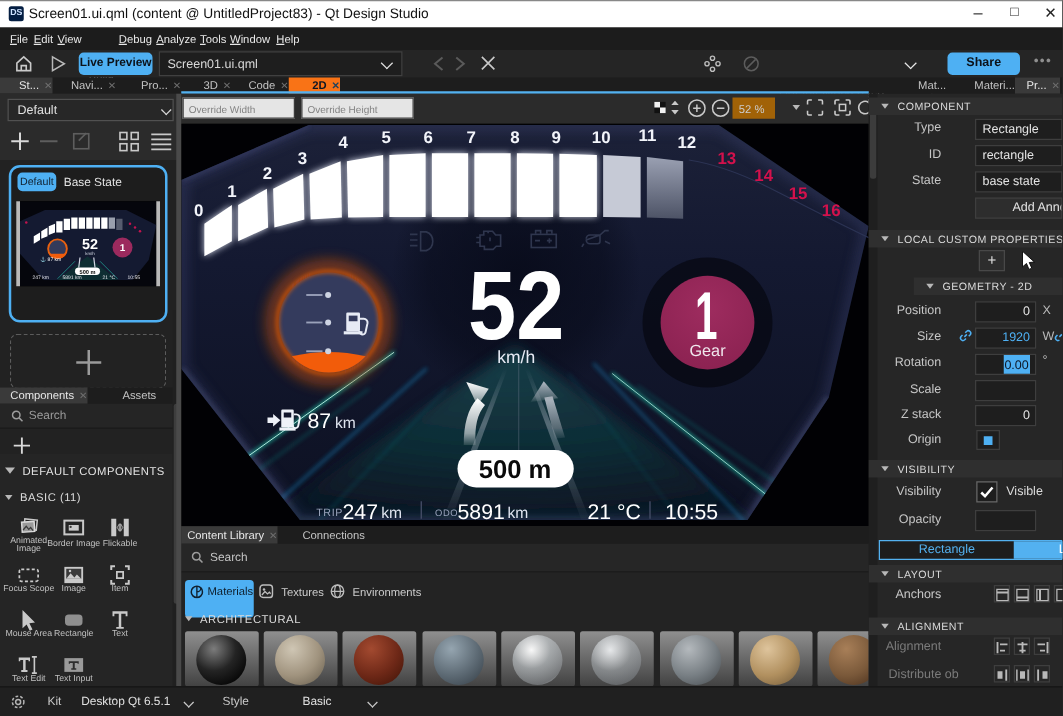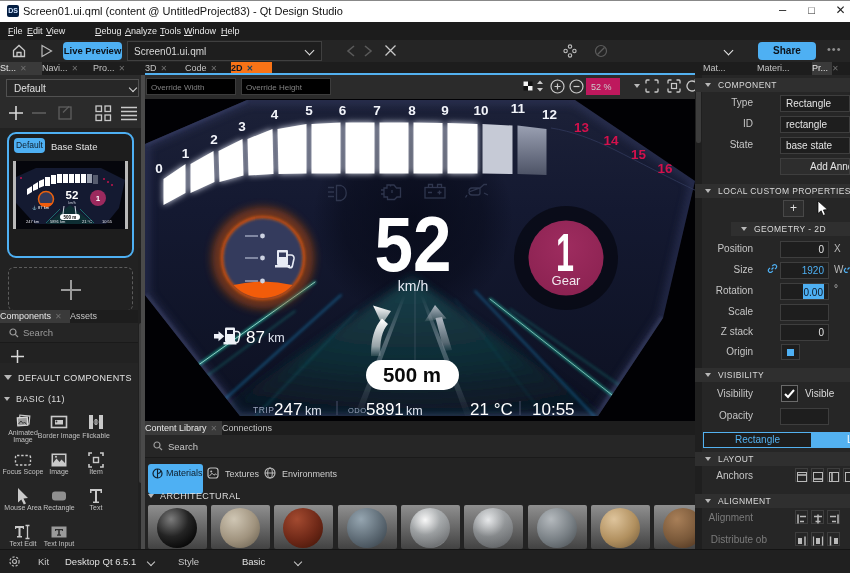--- a/index.html
+++ b/index.html
@@ -24,38 +24,38 @@
   #filecombo { left:127px; top:1px; width:195px; height:20px; background:#1e1e1e; border:1px solid #404040; }
   #filecombo span { position:absolute; left:6px; top:4px; font-size:10px; color:#d8d8d8; }
   #wscombo { left:615px; top:1px; width:131px; height:16px; background:#222; border:1px solid #404040;margin-top:24px; }
   #wscombo span { position:absolute; left:7px; top:4px; font-size:10px; color:#d8d8d8; }
   #sharebtn { left:758px; top:2px; width:58px; height:18px; background:#4eb0f3; border-radius:4px;
      color:#0c1219; font-size:10px; font-weight:bold; text-align:center; line-height:18px; }
   .chev { border:solid #d8d8d8; border-width:0 1.5px 1.5px 0; display:inline-block; padding:2.5px;
      transform:rotate(45deg); }
   
   #tabstrip { left:0; top:62px; width:850px; height:13px; background:#1d1d1d; }
-  .tab { position:absolute; top:0; height:13px; font-size:9px; color:#c4c4c4; text-align:left; line-height:13px; }
+  .tab { position:absolute; top:0; height:13px; font-size:9px; color:#c4c4c4; text-align:right; line-height:13px; }
   .tab .x { color:#6f6f6f; margin-left:4px; font-size:8px; }
   .tabsel { background:#3a3a3a; color:#e8e8e8; }
   #tab2d { background:#f97316; color:#0d1624; font-weight:bold; }
   #tab2d .x { color:#1d425e; }
   #blueline { left:145px; top:73px; width:550px; height:2px; background:#53b1f0; }
   
   #leftpanel  { left:0; top:75px; width:145px; height:474px; background:#252525; }
   #rightpanel { left:695px; top:75px; width:155px; height:474px; background:#262626; }
   #canvasbar  { left:145px; top:75px; width:550px; height:24px; background:#2b2b2b; overflow:hidden; }
   #canvas     { left:145px; top:99px; width:550px; height:322px; background:#000; }
   #bottompanel{ left:145px; top:421px; width:550px; height:128px; background:#232323; }
   
   #statusbar { left:0; top:549px; width:850px; height:24px; background:#202020; border-top:1px solid #141414; }
   #statusbar .st { position:absolute; top:6px; font-size:9.5px; color:#c9c9c9; }
   
   .combo { background:#272727; border:1px solid #515151; }
-  .ffield { background:#000000; border:1px solid #3c3c3c; }
+  .ffield { background:#e5e5e5; border:1px solid #3c3c3c; }
   .hdr { position:absolute; font-size:9.5px; color:#dcdcdc; letter-spacing:0.4px; }
   .tri { display:inline-block; width:0; height:0; border-left:4px solid transparent;
      border-right:4px solid transparent; border-top:5px solid #b8b8b8; margin-right:6px; vertical-align:1px; }
   .complbl { position:absolute; font-size:7px; color:#c0c0c0; text-align:center; width:46px; white-space:nowrap; }
   
   .rphdr { left:0; width:155px; height:14px; background:#2f2f2f; font-size:8.5px; white-space:nowrap; overflow:hidden; color:#dadada;
      letter-spacing:0.4px; line-height:14px; padding-left:10px; }
   .rphdr .tri { border-left-width:3.5px; border-right-width:3.5px; border-top-width:4.5px; margin-right:7px; }
   .rplbl { left:0; width:58px; text-align:right; font-size:10px; color:#c6c6c6; }
   .rpin { left:85px; width:49px; height:17px; background:#1e1e1e; border:1px solid #3e3e3e;
@@ -131,21 +131,21 @@
 
   <div id="tabstrip" class="abs">
     <div class="tab tabsel" style="left:0px; width:42px;">St...<span class="x">✕</span></div>
     <div class="tab" style="left:42px; width:51px;">Navi...<span class="x">✕</span></div>
     <div class="tab" style="left:93px; width:52px;">Pro...<span class="x">✕</span></div>
     <div class="tab" style="left:145px; width:40px;">3D<span class="x">✕</span></div>
     <div class="tab" style="left:185px; width:46px;">Code<span class="x">✕</span></div>
     <div class="tab" id="tab2d" style="left:231px; width:41px;">2D<span class="x">✕</span></div>
     <div class="tab" style="left:703px; width:54px;">Mat...</div>
     <div class="tab" style="left:757px; width:55px;">Materi...</div>
-    <div class="tab tabsel" style="left:812px; width:20px;">Pr...<span class="x">✕</span></div>
+    <div class="tab tabsel" style="left:812px; width:36px;">Pr...<span class="x">✕</span></div>
   </div>
   <div id="blueline" class="abs"></div>
 
   <div id="leftpanel" class="abs">
 
     <div class="abs" style="left:0; top:0; width:145px; height:53px; background:#2b2b2b;"></div>
     <div class="abs combo" style="left:6px; top:4px; width:133px; height:18px;">
       <span class="abs" style="left:7px; top:3px; font-size:10px; color:#e0e0e0;">Default</span>
       <span class="abs chev" style="left:123px; top:5px; border-color:#d8d8d8;"></span>
     </div>
@@ -318,21 +318,21 @@
       <path d="M4 0.5 L7 4 H1 Z M4 11.5 L1 8 H7 Z" fill="#c9c9c9"></path>
     </svg>
     <svg class="abs" style="left:405px; top:4px;" width="15" height="15" viewBox="0 0 15 15">
       <circle cx="7.5" cy="7.5" r="6.5" fill="none" stroke="#c9c9c9" stroke-width="1.2"></circle>
       <path d="M4.5 7.5 H10.5 M7.5 4.5 V10.5" stroke="#c9c9c9" stroke-width="1.2"></path>
     </svg>
     <svg class="abs" style="left:424px; top:4px;" width="15" height="15" viewBox="0 0 15 15">
       <circle cx="7.5" cy="7.5" r="6.5" fill="none" stroke="#c9c9c9" stroke-width="1.2"></circle>
       <path d="M4.5 7.5 H10.5" stroke="#c9c9c9" stroke-width="1.2"></path>
     </svg>
-    <div class="abs" style="left:441px; top:3px; width:34px; height:17px; background:#be185d;text-decoration:underline;">
+    <div class="abs" style="left:441px; top:3px; width:34px; height:17px; background:#a16207;text-decoration:underline;">
       <span class="abs" style="left:5px; top:4px; font-size:9px; color:#cdcdcd;">52 %</span>
     </div>
     <div class="abs" style="left:489px; top:9px; width:0; height:0; border-left:3.5px solid transparent;
        border-right:3.5px solid transparent; border-top:4.5px solid #b9b9b9;"></div>
     <svg class="abs" style="left:500px; top:4px;" width="14" height="14" viewBox="0 0 14 14">
       <path d="M1 4.5 V2 a1 1 0 0 1 1 -1 H4.5 M9.5 1 H12 a1 1 0 0 1 1 1 V4.5 M13 9.5 V12 a1 1 0 0 1 -1 1 H9.5 M4.5 13 H2 a1 1 0 0 1 -1 -1 V9.5" fill="none" stroke="#c9c9c9" stroke-width="1.3"></path>
     </svg>
     <svg class="abs" style="left:522px; top:4px;" width="14" height="14" viewBox="0 0 14 14">
       <path d="M1 4.5 V2 a1 1 0 0 1 1 -1 H4.5 M9.5 1 H12 a1 1 0 0 1 1 1 V4.5 M13 9.5 V12 a1 1 0 0 1 -1 1 H9.5 M4.5 13 H2 a1 1 0 0 1 -1 -1 V9.5" fill="none" stroke="#c9c9c9" stroke-width="1.3"></path>
       <rect x="4.5" y="4.5" width="5" height="5" fill="none" stroke="#c9c9c9" stroke-width="1.2"></rect>

